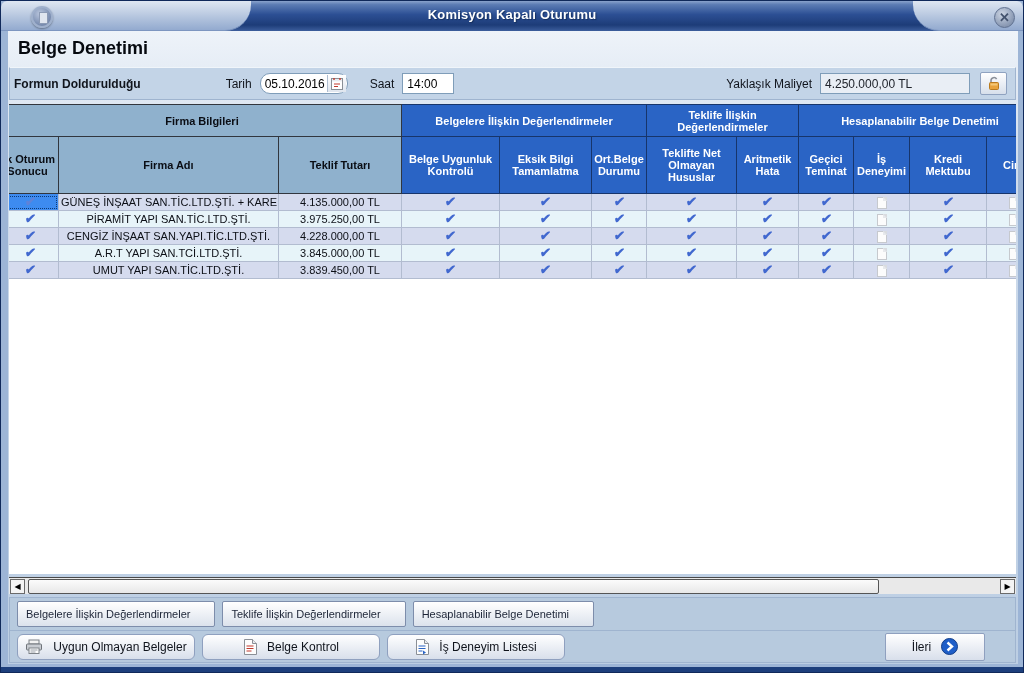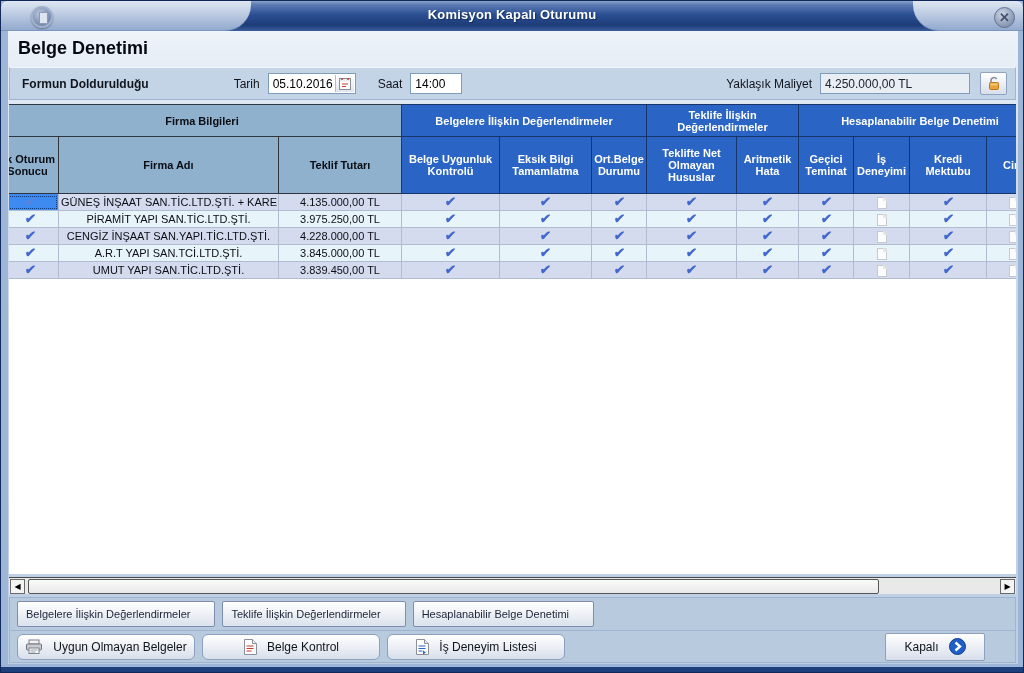--- a/index.html
+++ b/index.html
@@ -51,27 +51,27 @@
   }
   .page-title {
     position:absolute; left:10px; top:7px; font-size:18px; font-weight:bold; color:#06090f;
   }
   
   .form-bar {
     position:absolute; left:1px; top:36px; width:1007px; height:33px;
     background:#c3d4e7; border:1px solid #9fb4cf; border-top-color:#f0f5fa;
     display:flex; align-items:center; font-size:12px; color:#10141c;
   }
-  .form-bar .lbl-bold { font-weight:bold; margin-left:12px; }
+  .form-bar .lbl-bold { font-weight:bold; margin-left:4px; }
   .form-bar .lbl { margin-left:8px; }
   .field {
     height:21px; background:#fff; border:1px solid #7f9db9; font-size:12px;
     padding:2px 4px; color:#000; display:flex; align-items:center;
   }
-  .date-wrap { margin-left:8px; width:88px; position:relative; }
+  .date-wrap { margin-left:8px; width:88px; position:relative;border-radius:10px; }
   .cal-btn { position:absolute; right:1px; top:1px; width:19px; height:17px;
     background:linear-gradient(#fff,#dfe5ee); border-left:1px solid #aebdd0;
     display:flex; align-items:center; justify-content:center; cursor:pointer; }
   .time-field { margin-left:8px; width:52px; }
   .cost-field { margin-left:8px; width:150px; background:#e9eef5; color:#20242c;text-align:center; }
   .lock-btn { margin-left:10px; width:27px; height:23px;
     background:linear-gradient(#ffffff,#d7dfeb); border:1px solid #8fa2c0; border-radius:2px;
     display:flex; align-items:center; justify-content:center; cursor:pointer; }
   .spacer { flex:1; }
   
@@ -347,21 +347,21 @@
                 <path d="M9.5 .5v4h4" fill="#e8eaee" stroke="#8a8f96"></path>
                 <path d="M3.5 7h7M3.5 9.5h7M3.5 12h4" stroke="#2a64c5" stroke-width="1.2"></path>
                 <path d="M8 11.5l3 2-3 2z" fill="#2a64c5"></path>
               </svg>
             </span>
             <span>İş Deneyim Listesi</span>
           </div>
         </span>
       <span class="spacer"></span>
       <div class="nav-btn next">
-        <span>Kapalı</span>
+        <span>İleri</span>
         <span>
           <svg width="17" height="17" viewBox="0 0 17 17">
               <circle cx="8.5" cy="8.5" r="8" fill="#1e5ec8" stroke="#123d88"></circle>
               <path d="M6.5 4.5 11 8.5l-4.5 4" fill="none" stroke="#fff" stroke-width="2.4"></path>
             </svg>
         </span>
       </div>
     </div>
   </div>
 

